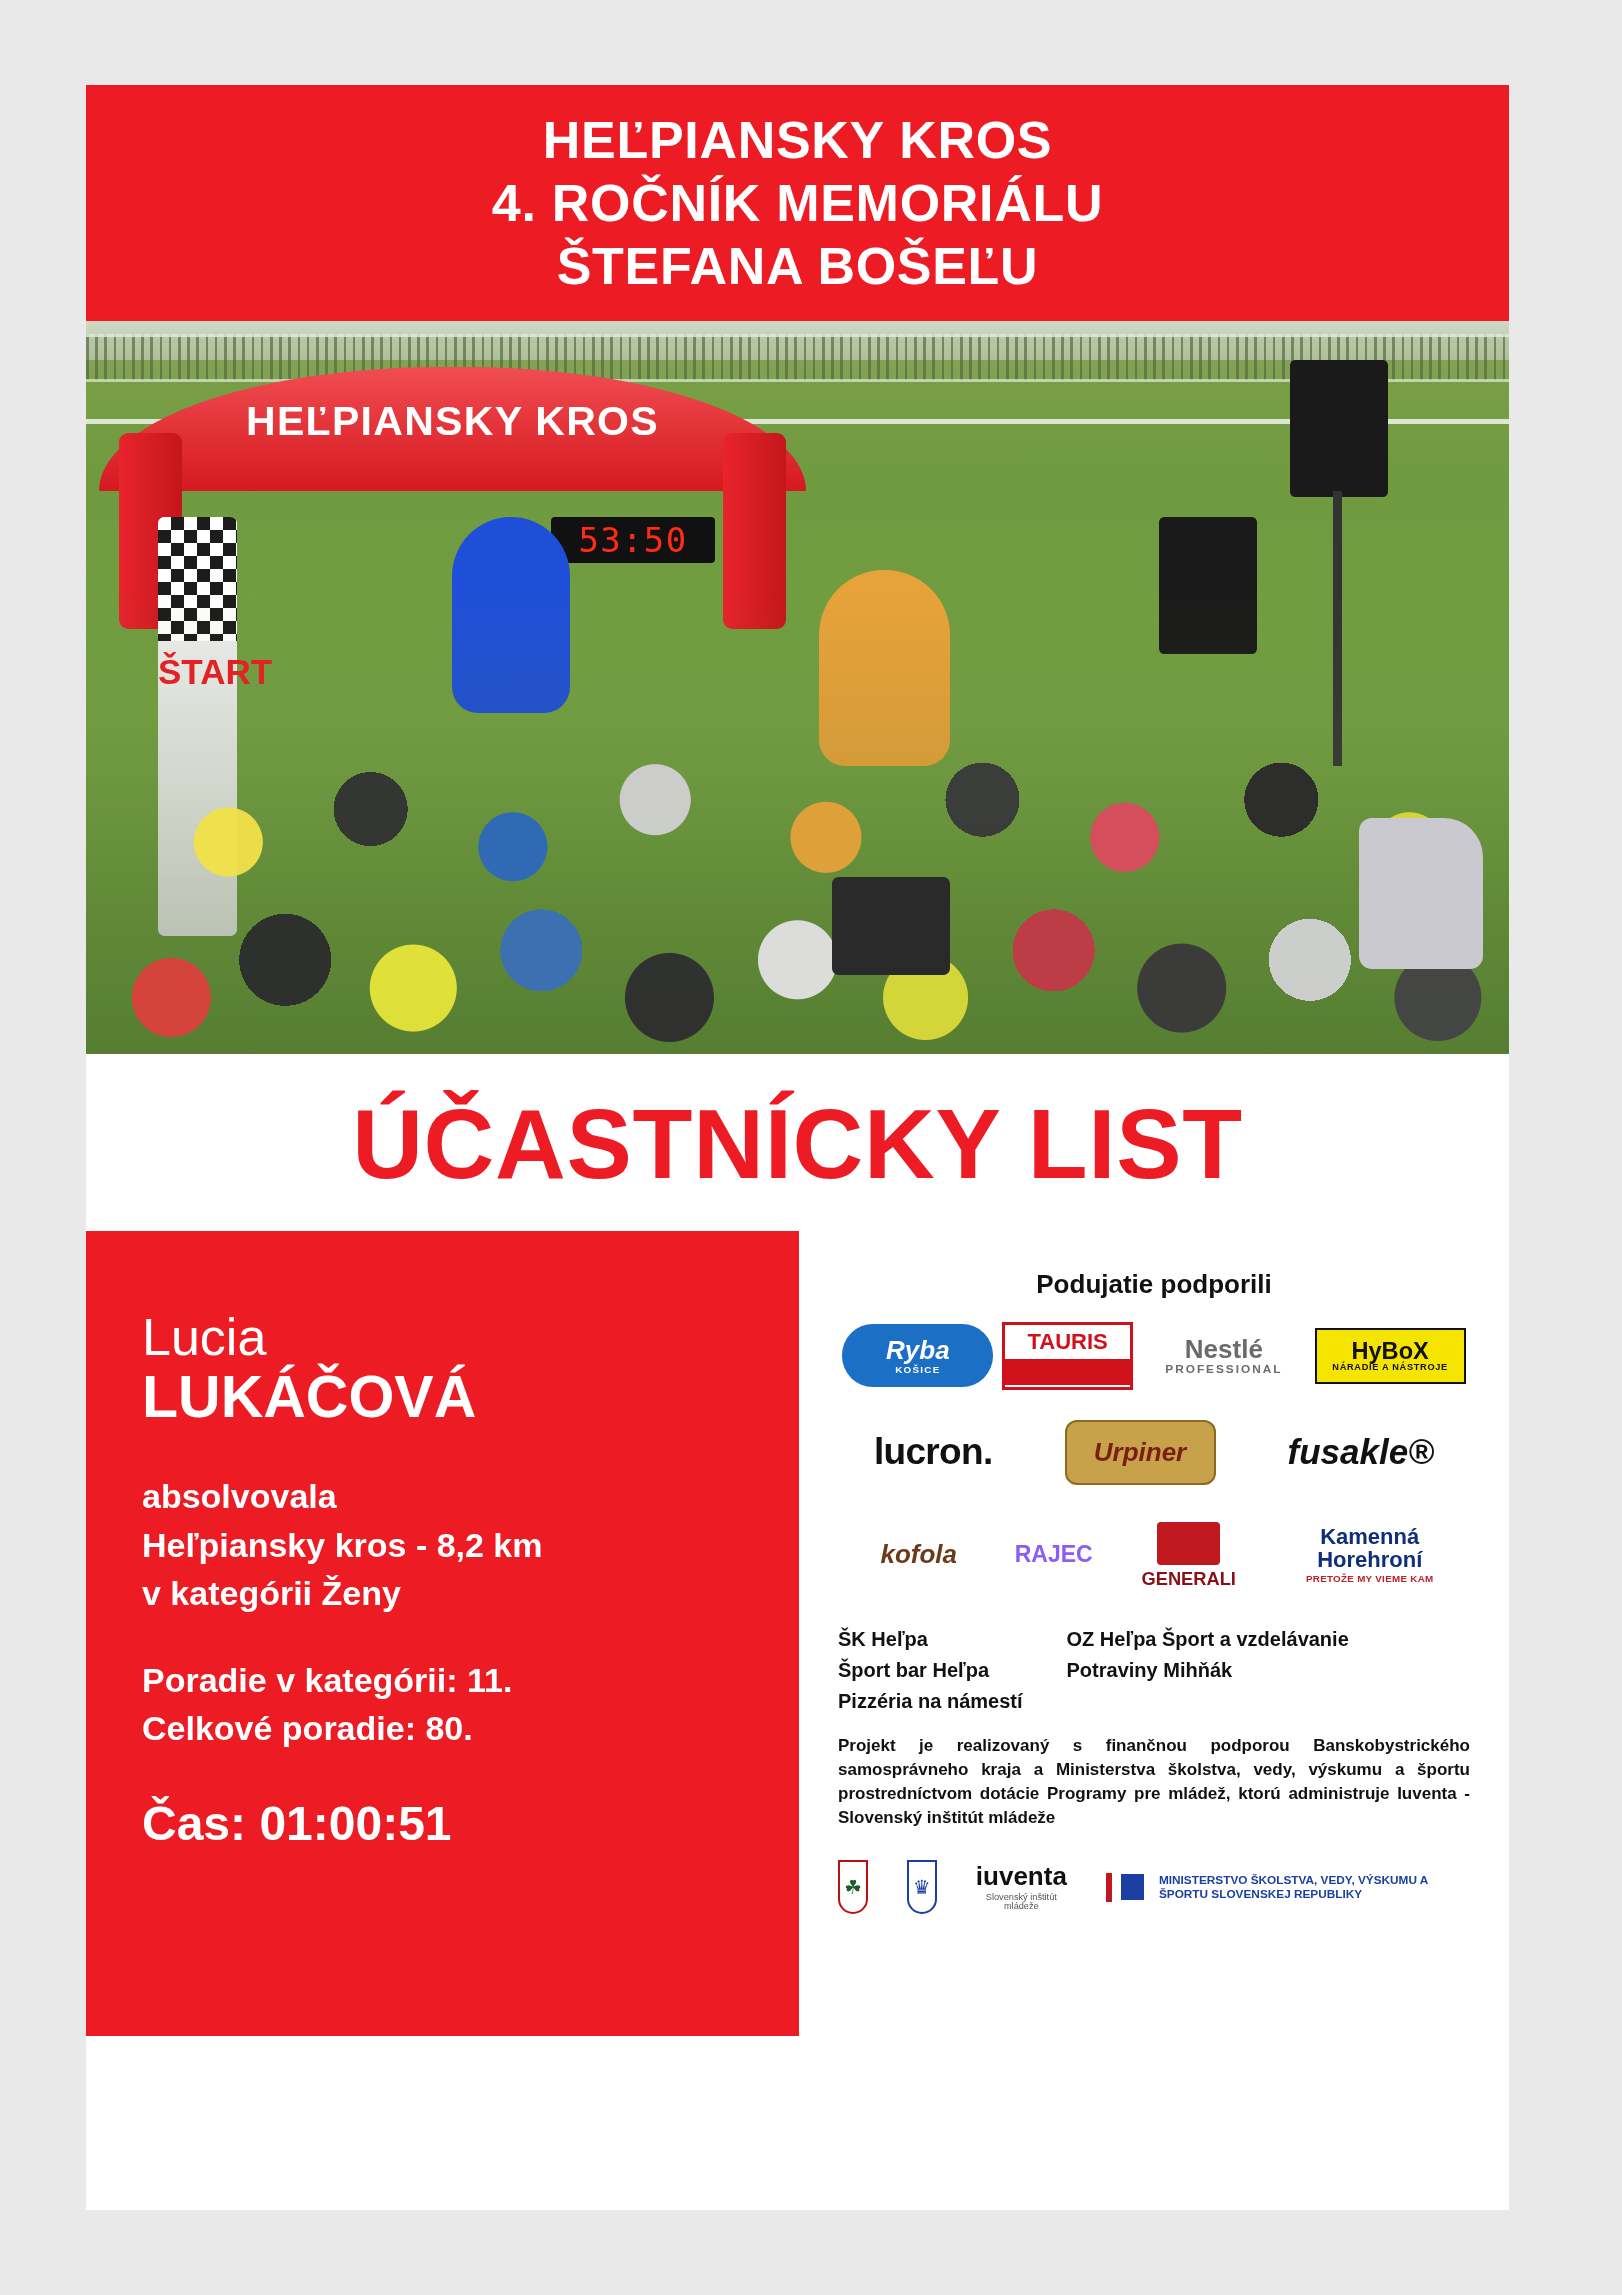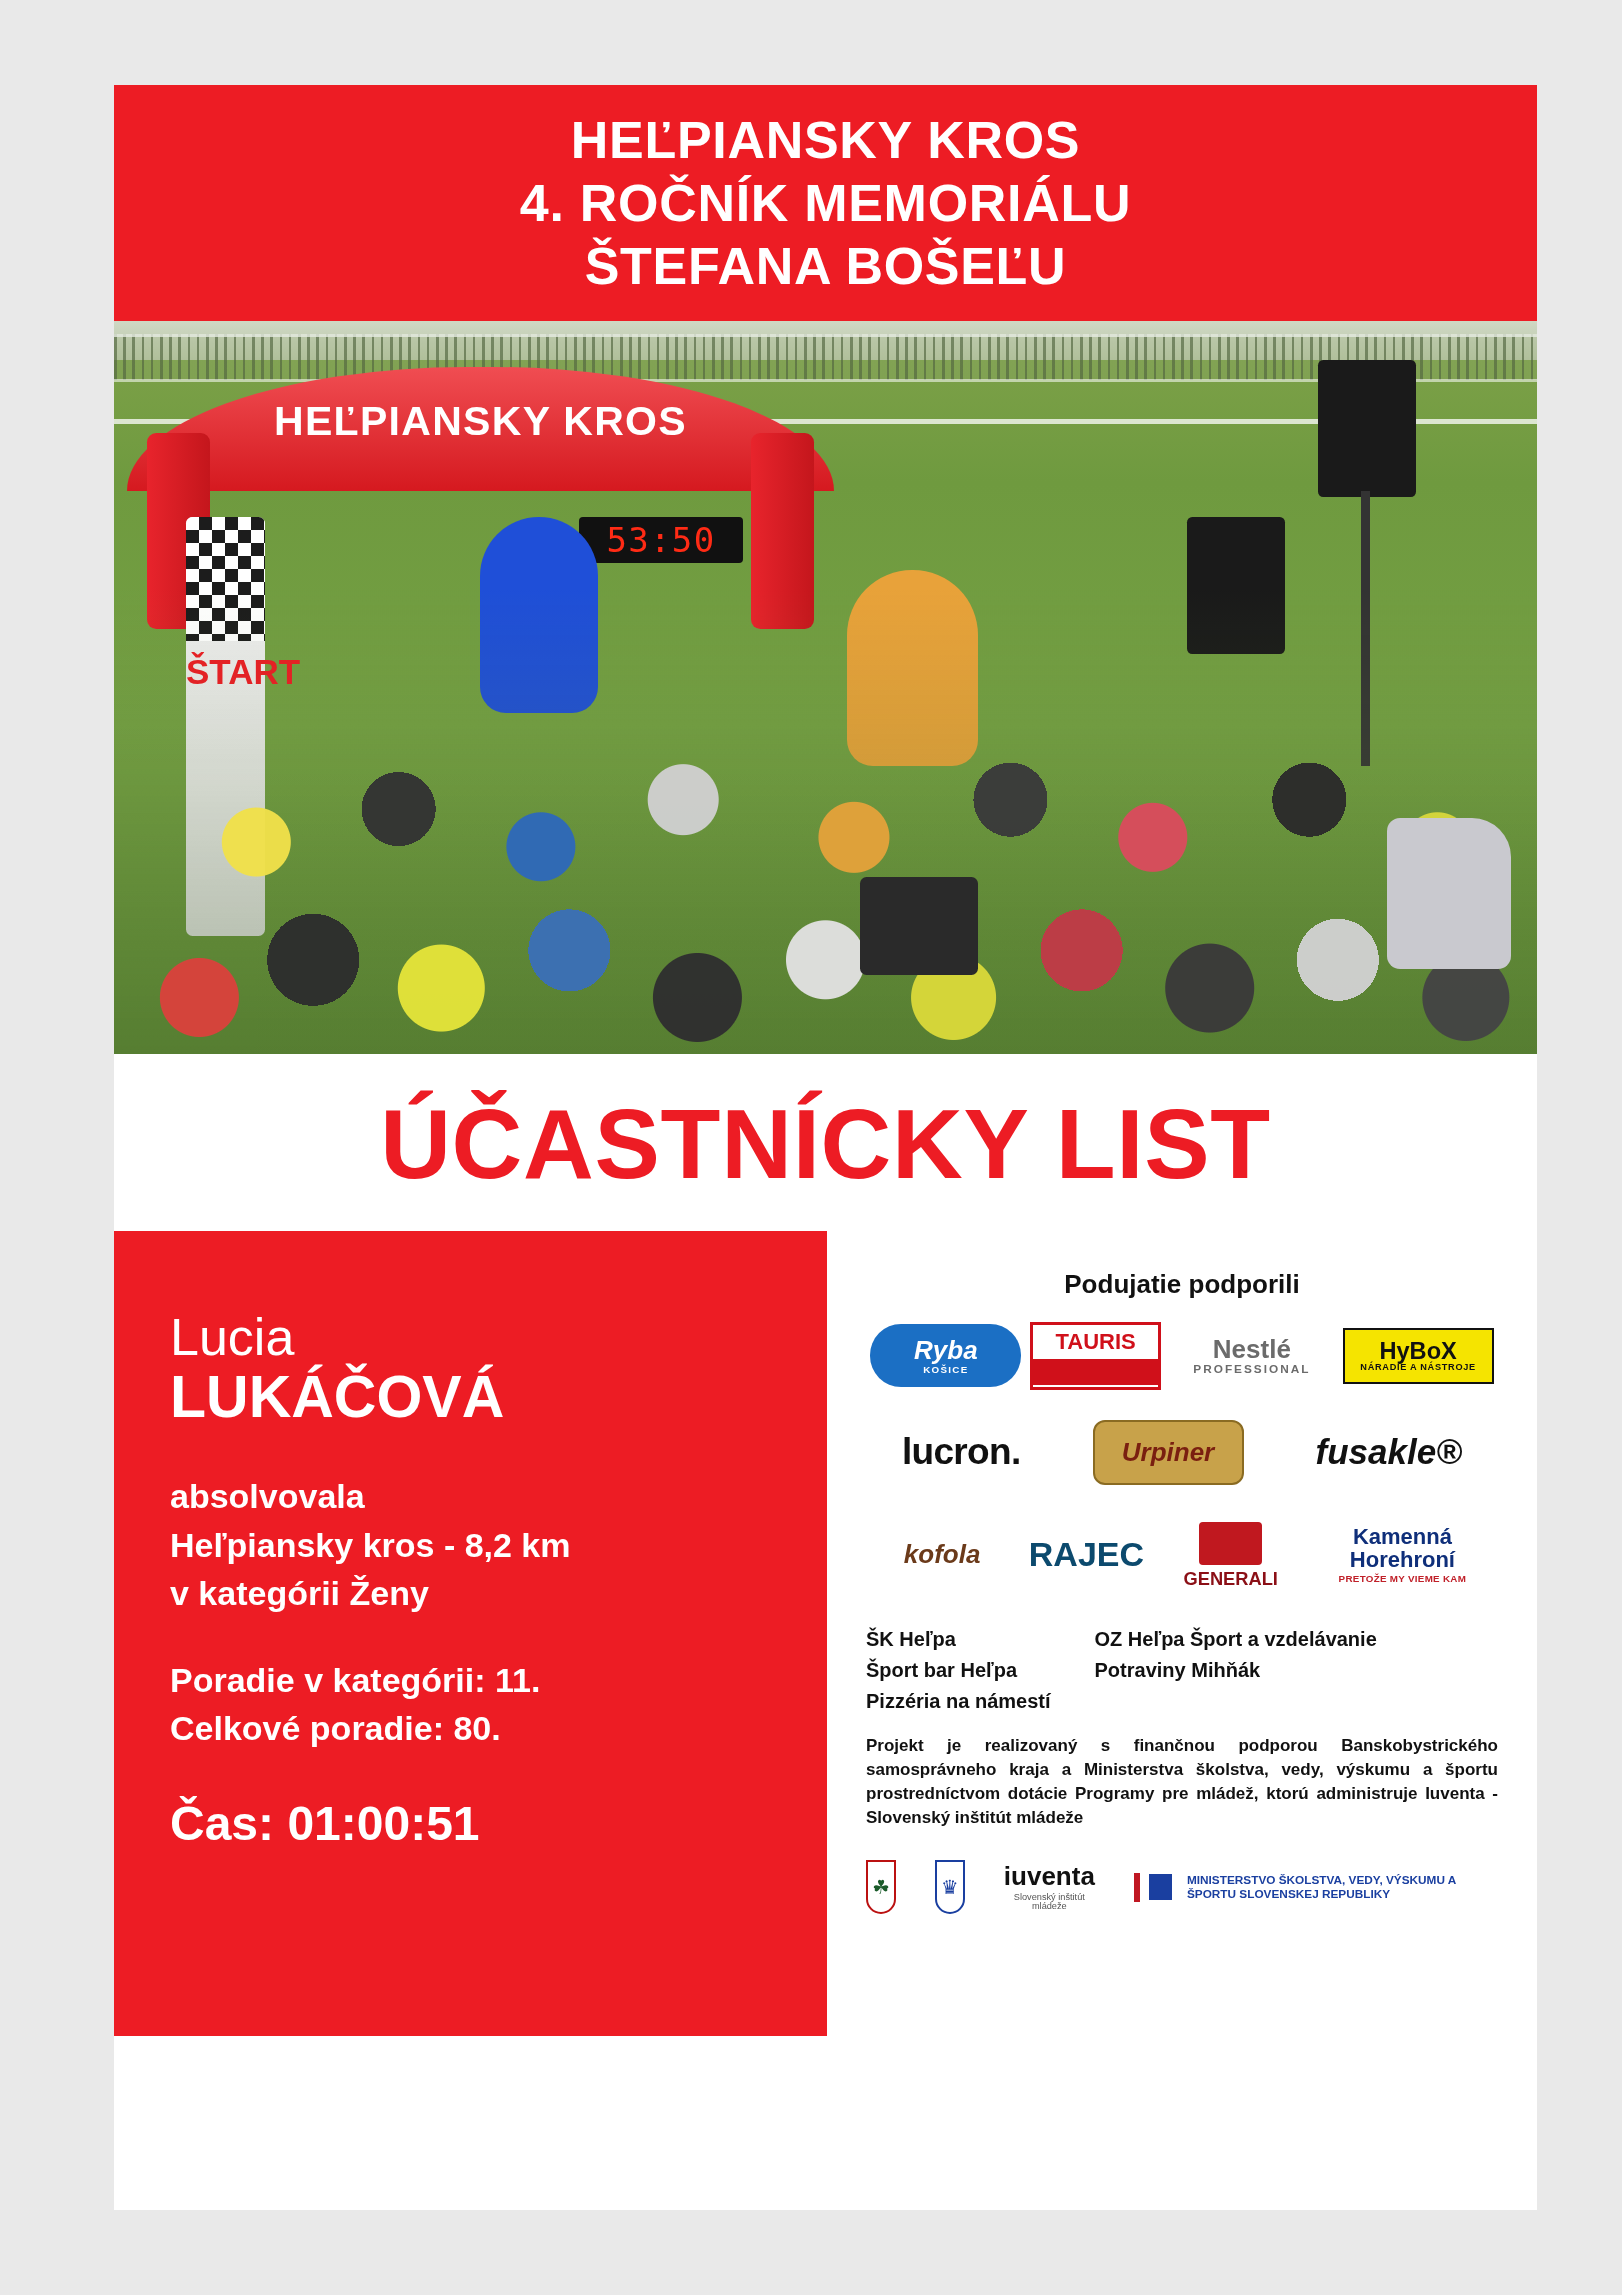--- a/index.html
+++ b/index.html
@@ -10,21 +10,21 @@
   }
   .page {
     position: relative;
     width: 1622px;
     height: 2295px;
     background: #e9e9e9;
     overflow: hidden;
   }
   .sheet {
     position: absolute;
-    left: 114px; top: 85px;
+    left: 86px; top: 85px;
     width: 1423px;
     height: 2125px;
     background: #ffffff;
   }
 
   
   .header {
     background: #ed1c24;
     padding: 23.6px 19.6px 22px 19.6px;
     text-align: center;
@@ -253,21 +253,21 @@
   .lg-lucron { color:#111; font-size:37px; letter-spacing:-0.7px; }
   .lg-urpiner {
     width:151px; height:65px; background:#c8a24a; border:2.6px solid #8a6b22;
     border-radius:12px; color:#7a1f10; font-size:26px; font-style:italic;
   }
   .lg-fusakle { color:#111; font-size:35px; font-style:italic; }
   .lg-kofola {
     width:131px; height:79px; color:#6b3a1a; font-size:26px; font-style:italic;
     flex-direction:column;
   }
-  .lg-rajec { color:#0c4a6e; font-size:34px; }
+  .lg-rajec { color:#8b5cf6; font-size:23px; }
   .lg-generali {
     width:131px; height:72px; color:#8b0f16; font-size:18.3px;
     flex-direction:column; justify-content:flex-end;
   }
   .lg-generali .lionbox { width:63px; height:43px; background:#c0181f; margin-bottom:3.9px; border-radius:3.9px;}
   .lg-kamenna {
     width:170px; height:72px; color:#0f2f7a; font-size:22px;
     flex-direction:column; line-height:1.05;
   }
   .lg-kamenna small { font-size:9.8px; color:#c02029; letter-spacing:0.3px; margin-top:2.6px;}

